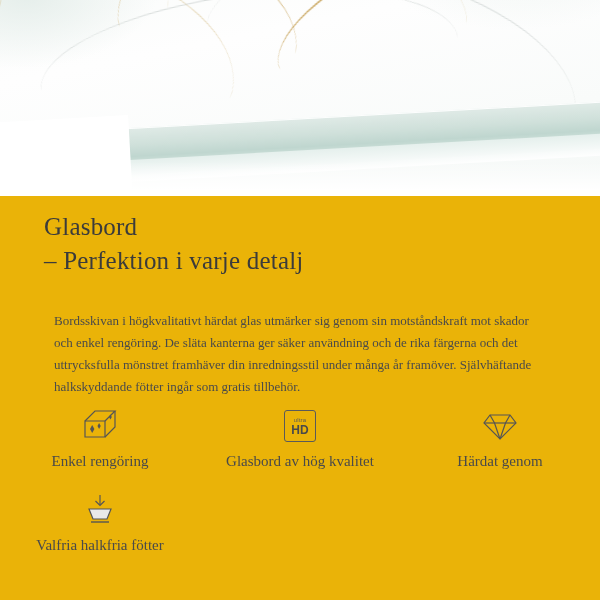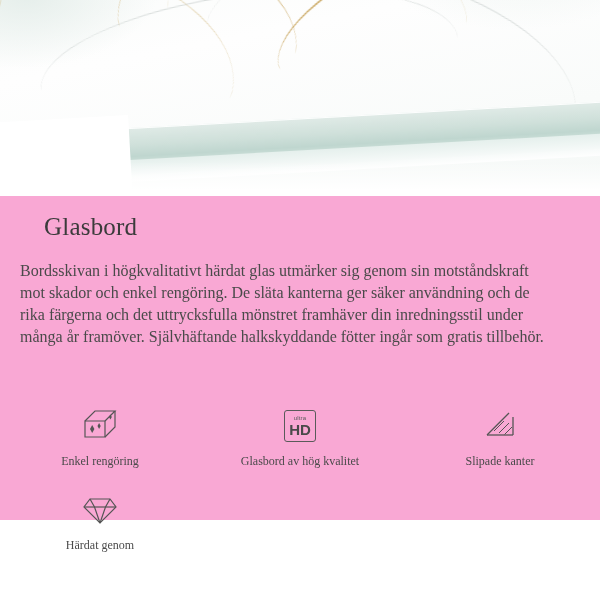--- a/index.html
+++ b/index.html
@@ -9,22 +9,22 @@
   body {
     width: 600px;
     height: 600px;
     background: #ffffff;
     font-family: "Liberation Sans", sans-serif;
     overflow: hidden;
   }
   .page {
     position: relative;
     width: 600px;
-    height: 520px;
-    background: #f9a8d4;
+    height: 600px;
+    background: #eab308;
   }
 
   
   .hero {
     position: relative;
     width: 600px;
     height: 196px;
     overflow: hidden;
     background: #ffffff;
   }
@@ -94,24 +94,24 @@
     font-size: 25px;
     line-height: 34px;
     color: #3b3b3b;
     font-weight: 400;
     margin: 0;
     padding: 14px 44px 0 44px;
     letter-spacing: 0.2px;
   }
   .headline .l2 { display: block; }
   .body-copy {
-    margin: 0;
-    padding: 16px 44px 0 20px;
+    margin: 16px;
+    padding: 16px 44px 0 38px;
     font-family: "Liberation Serif", serif;
-    font-size: 16px;
+    font-size: 13px;
     line-height: 22px;
     color: #4a4a4a;
     max-width: 530px;
   }
 
   
   .features {
     position: absolute;
     left: 0;
     top: 396px;
@@ -131,21 +131,21 @@
   .feature-icon {
     height: 44px;
     display: flex;
     align-items: center;
     justify-content: center;
     color: #555;
   }
   .feature-label {
     margin-top: 6px;
     font-family: "Liberation Serif", serif;
-    font-size: 12px;
+    font-size: 15px;
     color: #4a4a4a;
     text-align: center;
     line-height: 14px;
     white-space: nowrap;
   }
   svg { display: block; }
   .hd-box {
     width: 30px; height: 30px;
     border: 1.4px solid #5a5a5a;
     border-radius: 3px;
@@ -156,21 +156,21 @@
     line-height: 1;
   }
   .hd-top {
     font-family: "Liberation Sans", sans-serif;
     font-size: 6px;
     color: #5a5a5a;
     letter-spacing: 0.2px;
   }
   .hd-bot {
     font-family: "Liberation Sans", sans-serif;
-    font-size: 15px;
+    font-size: 12px;
     font-weight: bold;
     color: #4a4a4a;
     margin-top: 1px;
   }
 </style>
 </head>
 <body>
 
 <div class="page">
 
@@ -189,20 +189,21 @@
     </div>
     <div class="hero-edge"></div>
     <div class="hero-edge2"></div>
     <div class="hero-mask-left"></div>
     <div class="hero-fade"></div>
   </div>
 
   <div class="content">
     <h1 class="headline">
       <span>Glasbord</span>
+      <span class="l2">– Perfektion i varje detalj</span>
     </h1>
     <p class="body-copy">Bordsskivan i högkvalitativt härdat glas utmärker sig genom sin motståndskraft mot skador och enkel rengöring. De släta kanterna ger säker användning och de rika färgerna och det uttrycksfulla mönstret framhäver din inredningsstil under många år framöver. Självhäftande halkskyddande fötter ingår som gratis tillbehör.</p>
   </div>
 
   <div class="features">
 
     <div class="feature">
       <div class="feature-icon">
         <svg width="42" height="38" viewBox="0 0 42 38" fill="none" stroke="#555" stroke-width="1.2">
           <path d="M6 30 L6 14 L26 14 L26 30 Z"></path>
@@ -219,42 +220,40 @@
     <div class="feature">
       <div class="feature-icon">
         <div class="hd-box">
           <span class="hd-top">ultra</span>
           <span class="hd-bot">HD</span>
         </div>
       </div>
       <div class="feature-label">Glasbord av hög kvalitet</div>
     </div>
 
-    <div class="feature">
-      <div class="feature-icon">
-        <svg width="34" height="34" viewBox="0 0 34 34" fill="none" stroke="#555" stroke-width="1.3">
-          <path d="M4 26 L26 4"></path>
-          <path d="M4 26 L30 26"></path>
-          <path d="M30 26 L30 8"></path>
-          <path d="M11 22 L21 12" stroke-width="1"></path>
-          <path d="M16 24 L26 14" stroke-width="1"></path>
-          <path d="M21.5 25.5 L29 18" stroke-width="1"></path>
-        </svg>
-      </div>
-      <div class="feature-label">Slipade kanter</div>
-    </div>
 
     <div class="feature">
       <div class="feature-icon">
         <svg width="38" height="34" viewBox="0 0 38 34" fill="none" stroke="#555" stroke-width="1.2">
           <path d="M9 6 L29 6 L35 14 L19 30 L3 14 Z"></path>
           <path d="M3 14 L35 14"></path>
           <path d="M9 6 L13.5 14 L19 30"></path>
           <path d="M29 6 L24.5 14 L19 30"></path>
         </svg>
       </div>
       <div class="feature-label">Härdat genom</div>
     </div>
 
+    <div class="feature">
+      <div class="feature-icon">
+        <svg width="36" height="36" viewBox="0 0 36 36" fill="none" stroke="#555" stroke-width="1.2">
+          <path d="M18 3 L18 13"></path>
+          <path d="M13.5 9 L18 13.5 L22.5 9"></path>
+          <path d="M7 17 L29 17 L25 27 L11 27 Z" fill="#e9e9e9"></path>
+          <path d="M9 30 L27 30" stroke-width="1.4"></path>
+        </svg>
+      </div>
+      <div class="feature-label">Valfria halkfria fötter</div>
+    </div>
 
 
   </div>
 </div>
 
 </body></html>

